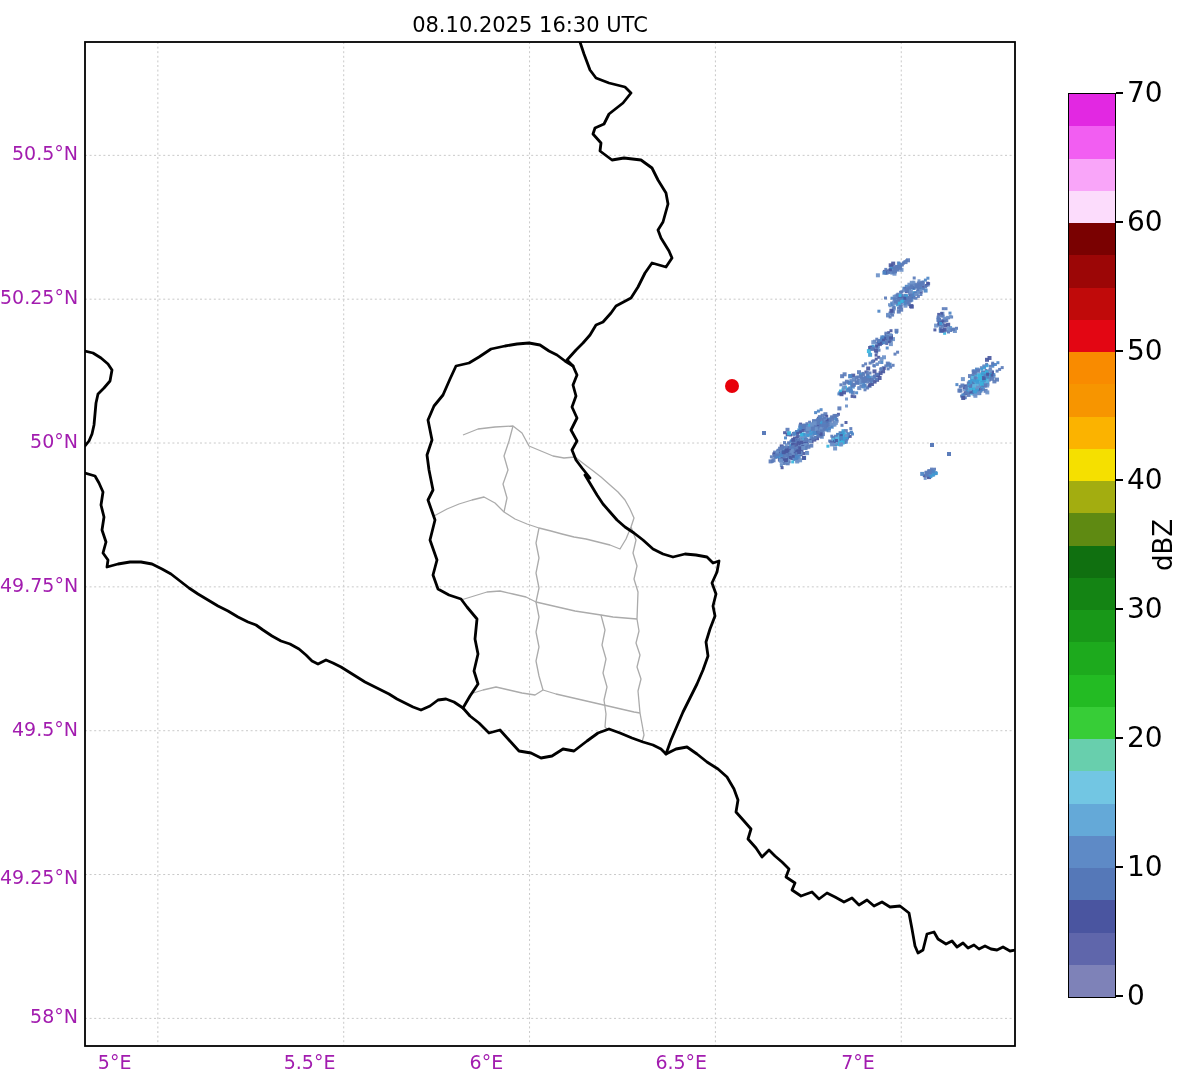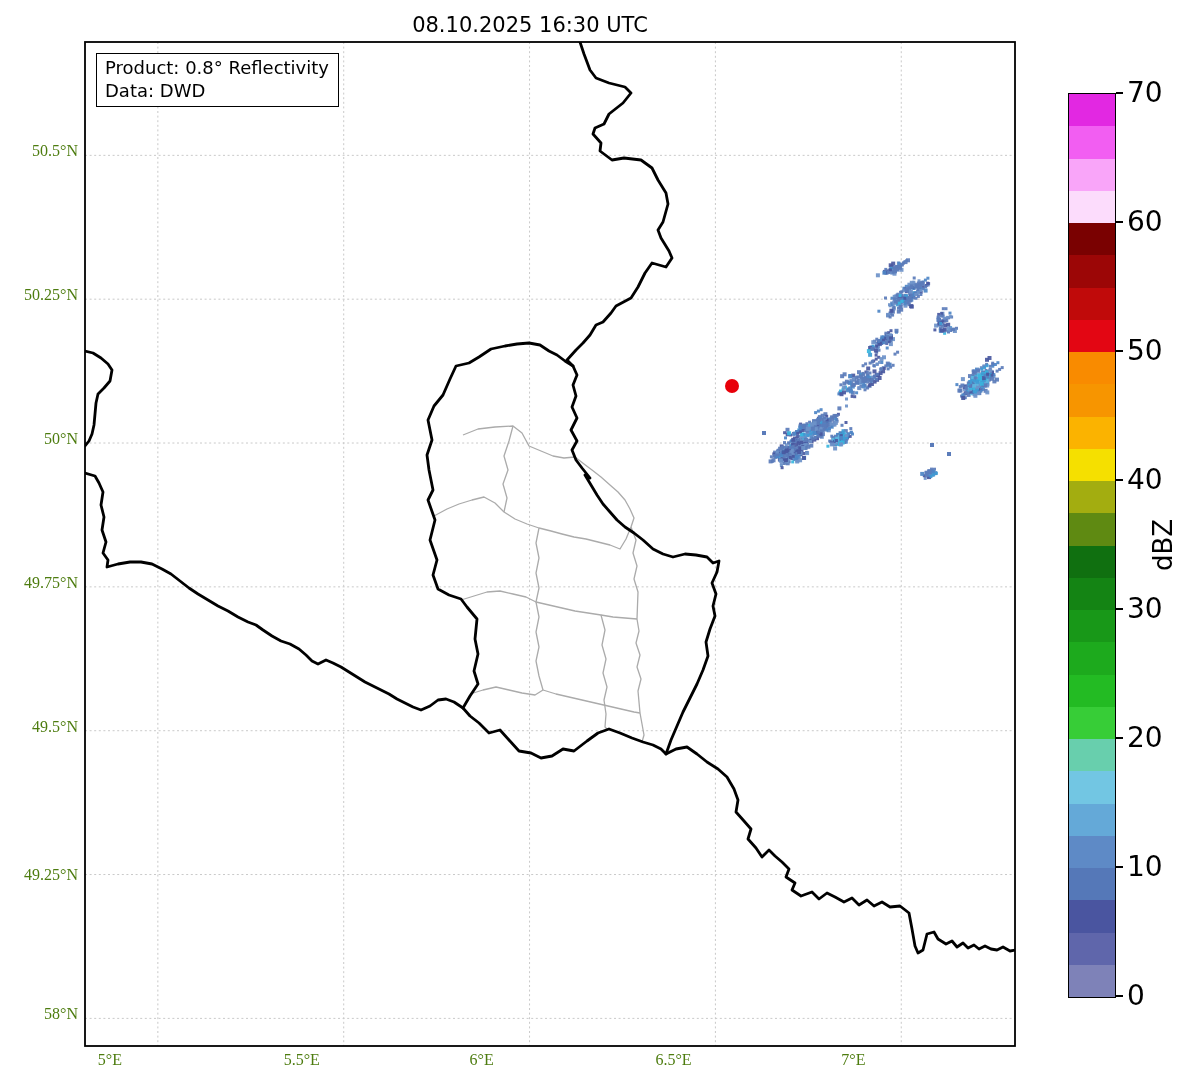--- a/index.html
+++ b/index.html
@@ -9,42 +9,38 @@
   }
   .title{
     position:absolute;top:8px;left:230px;width:600px;text-align:center;
     font-size:21px;line-height:34px;color:#000;white-space:nowrap;
   }
   .info-box{
     position:absolute;left:96px;top:53px;background:#ffffff;border:1.4px solid #000;
     padding:2px 9px 4px 8px;font-size:18px;line-height:23px;z-index:5;
   }
   .map-svg{position:absolute;left:0;top:0;}
-  .tick-label{position:absolute;font-size:16px;color:#4d7c0f;white-space:nowrap;font-family:Liberation Serif, serif;}
+  .tick-label{position:absolute;font-size:19px;color:#a21caf;white-space:nowrap;}
   .ytick{width:78px;text-align:right;}
   .xtick{width:120px;}
   .colorbar{position:absolute;border:1.6px solid #000;box-sizing:content-box;}
   .cb-seg{position:absolute;left:0;width:100%;}
   .cb-tick{position:absolute;background:#000;}
   .cb-label{position:absolute;font-size:28px;line-height:30px;color:#000;}
   .cb-axis-label{
     position:absolute;font-size:26px;text-align:center;
     transform:rotate(-90deg);transform-origin:center center;white-space:nowrap;
   }
 </style>
 </head>
 <body>
 
 <div class="figure">
   <div class="title">08.10.2025 16:30 UTC</div>
 
-  <div class="info-box">
-    <div>Product: 0.8° Reflectivity</div>
-    <div>Data: DWD</div>
-  </div>
 
   <svg class="map-svg" width="1202" height="1081" id="mapsvg">
       <defs>
         <clipPath id="plotclip">
           <rect x="85" y="42" width="930" height="1004"></rect>
         </clipPath>
       </defs>
       <g stroke="#c9c9c9" stroke-width="1" stroke-dasharray="2 2.6">
         <line x1="157.8537170263788" y1="42" x2="157.8537170263788" y2="1046"></line>
         <line x1="343.70503597122297" y1="42" x2="343.70503597122297" y2="1046"></line>

